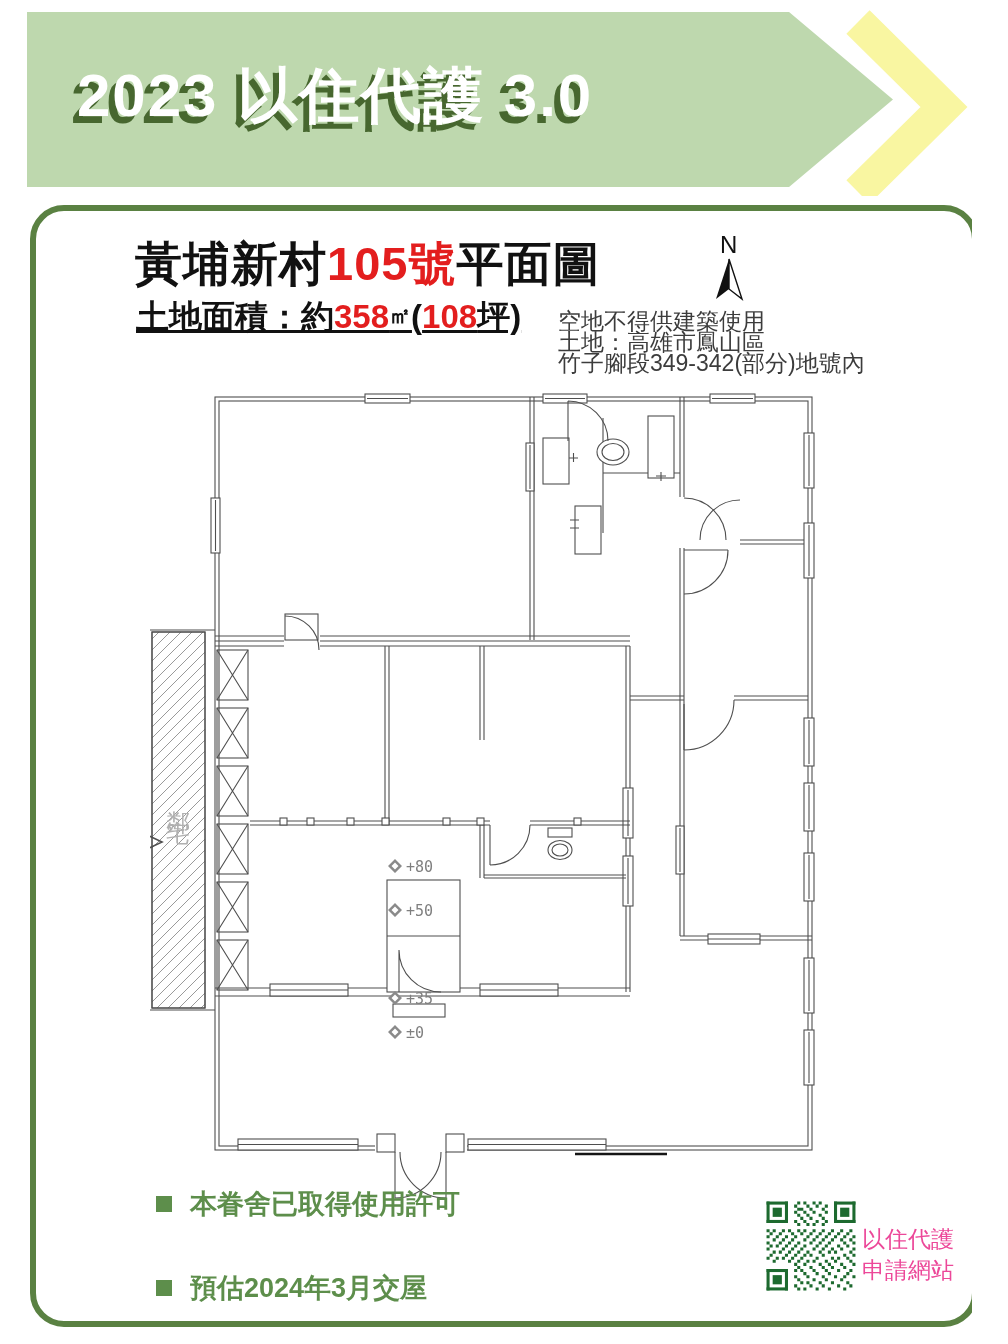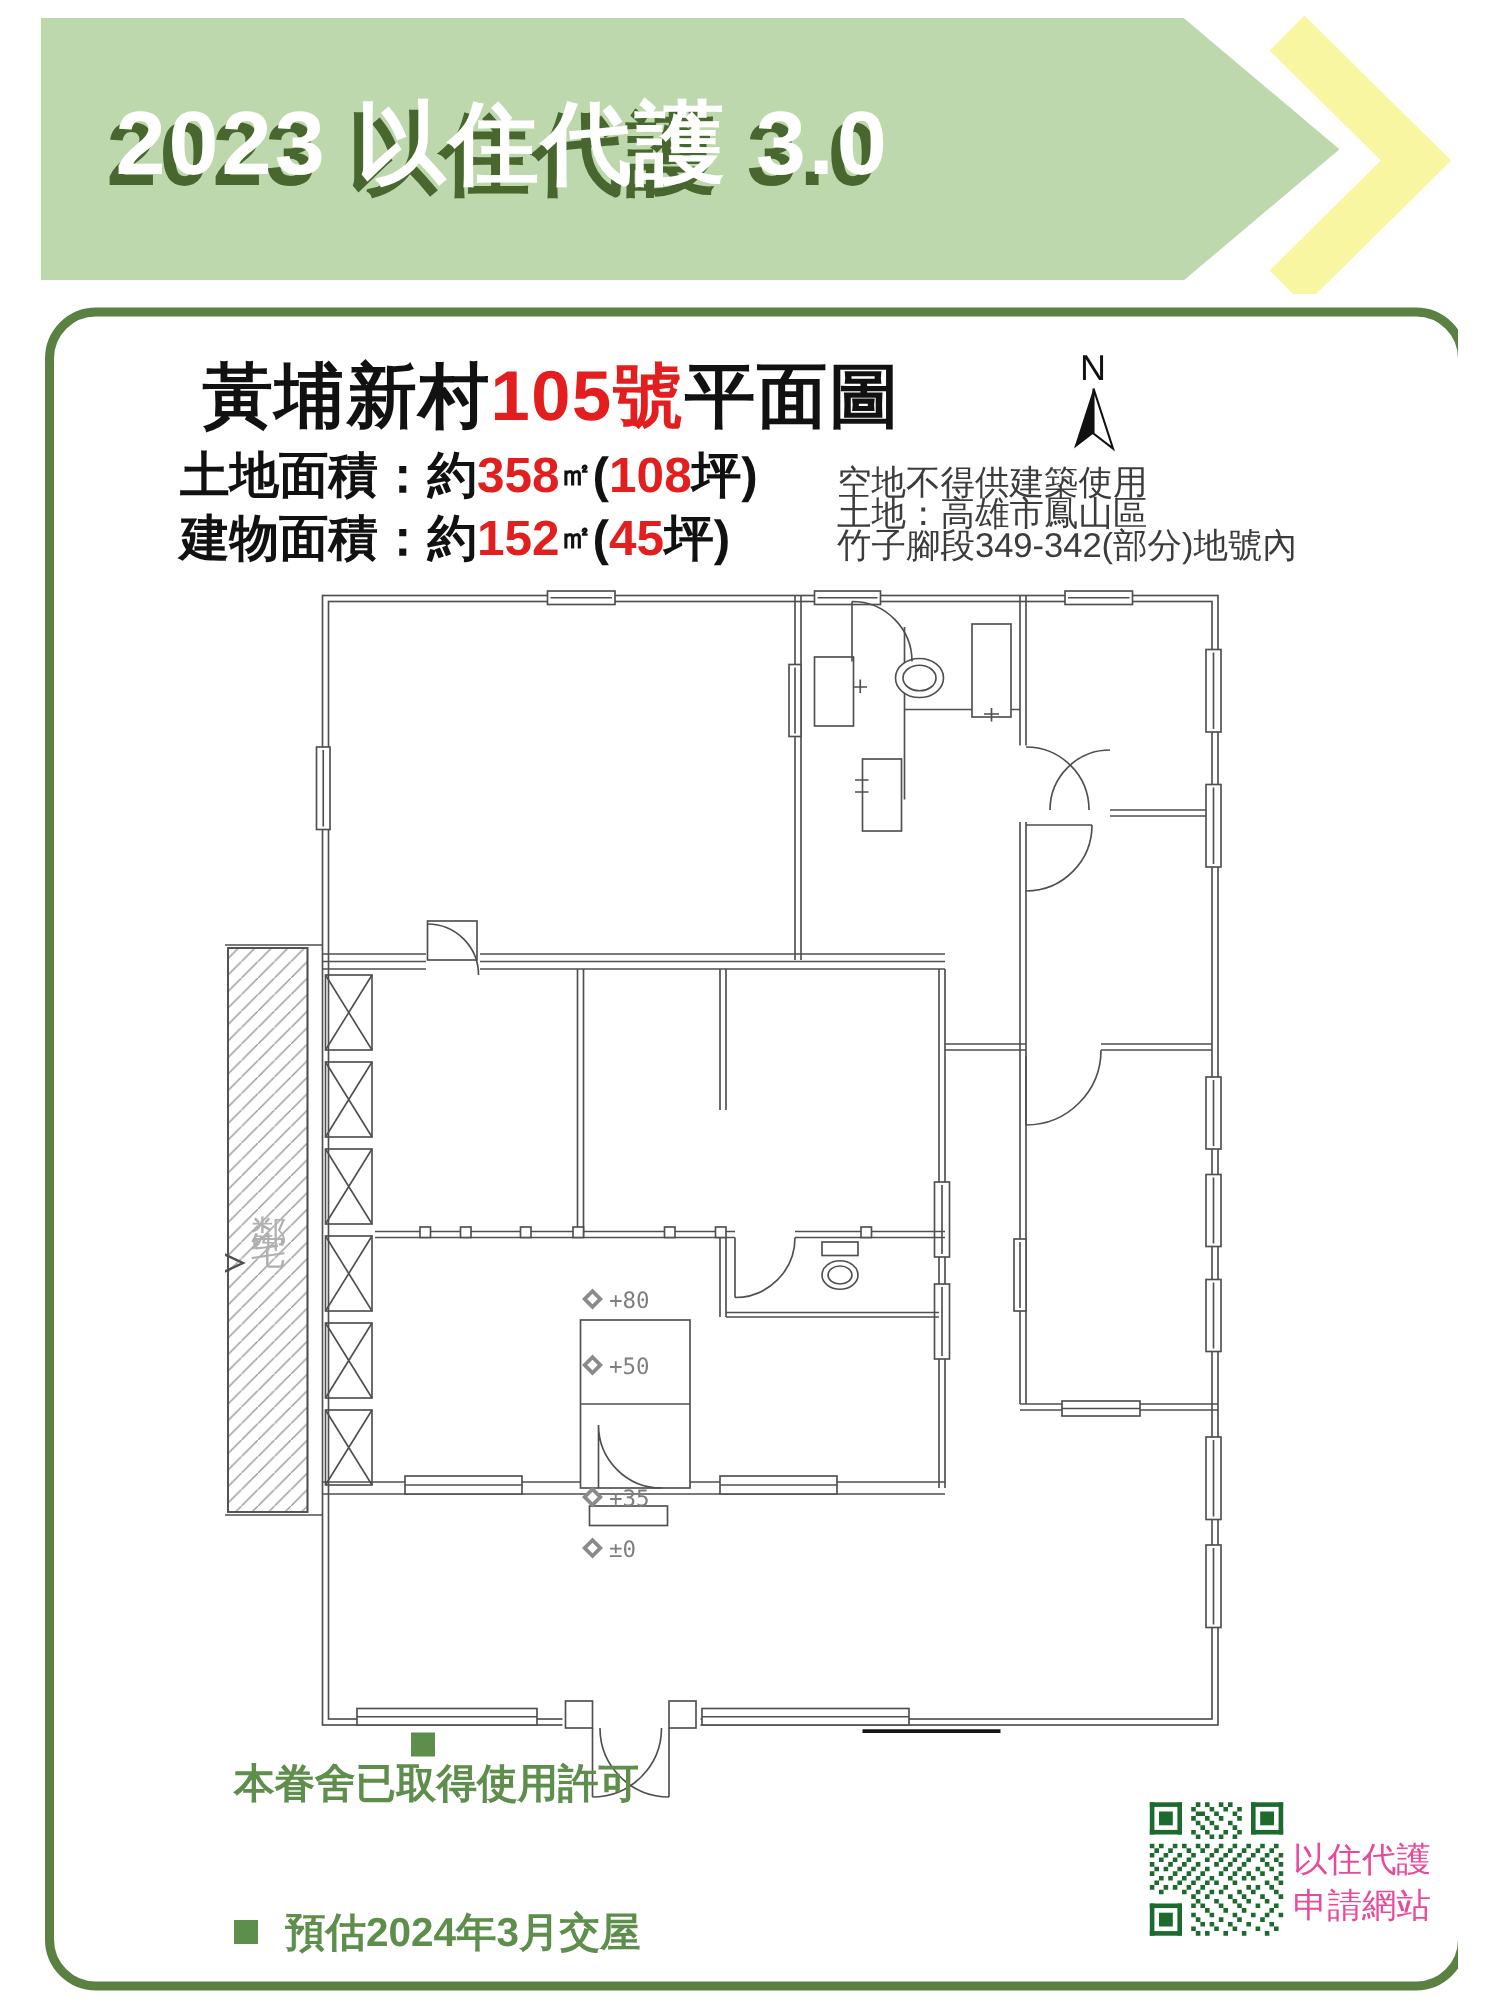--- a/index.html
+++ b/index.html
@@ -15,38 +15,38 @@
   .chevron{position:absolute;left:846px;top:6px;}
 
   
   .panel{position:absolute;left:30px;top:205px;width:936px;height:1110px;background:#fff;
          border:6px solid #5a8142;border-radius:34px;}
 
   .heading{position:absolute;left:99px;top:22px;font-size:47px;font-weight:bold;color:#111;
            white-space:nowrap;letter-spacing:1px;}
   .heading .hl{color:#e31e1e;}
 
-  .area-line{position:absolute;left:84px;font-size:33px;font-weight:bold;color:#111;white-space:nowrap;}
+  .area-line{position:absolute;left:100px;font-size:33px;font-weight:bold;color:#111;white-space:nowrap;text-decoration:underline;}
   .area-line .num{color:#e31e1e;}
   .area-line .unit{font-size:22px;vertical-align:5px;}
   .area-1{top:84px;}
   .area-2{top:126px;}
 
   .site-note{position:absolute;left:522px;top:100px;font-size:23px;line-height:21px;color:#3c3c3c;}
 
   .compass{position:absolute;left:670px;top:18px;}
 
   .plan-wrap{position:absolute;left:114px;top:177px;width:690px;height:830px;}
   .neighbor-label{position:absolute;left:126px;top:580px;writing-mode:vertical-rl;
                   font-size:24px;letter-spacing:10px;color:#b0b0b0;}
   .lvl-text{font-family:"DejaVu Sans Mono","Liberation Mono",monospace;font-size:15px;fill:#7f7f7f;}
 
   .footer-item{position:absolute;left:120px;font-size:27px;font-weight:bold;color:#5d8e4b;
                display:flex;align-items:center;white-space:nowrap;}
-  .footer-1{top:944px;flex-direction:column;}
+  .footer-1{top:975px;}
   .footer-2{top:1032px;margin-top:27px;}
   .bullet-sq{display:inline-block;width:16px;height:16px;background:#5d8e4b;margin-right:18px;}
 
   .qr{position:absolute;left:729px;top:989px;}
   .qr-caption{position:absolute;left:826px;top:1013px;font-size:23px;line-height:31px;color:#ec4899;}
 </style>
 </head>
 <body>
 
 <div class="page">
@@ -59,23 +59,20 @@
   </svg>
 
   <div class="panel">
 
     <div class="heading">
       <span>黃埔新村</span><span class="hl">105號</span><span>平面圖</span>
     </div>
 
     <div class="area-line area-1">
       <span>土地面積：約</span><span class="num">358</span><span class="unit">㎡</span><span>(</span><span class="num">108</span><span>坪)</span>
-    </div>
-    <div class="area-line area-2">
-      <span>建物面積：約</span><span class="num">152</span><span class="unit">㎡</span><span>(</span><span class="num">45</span><span>坪)</span>
     </div>
 
     <div class="site-note">
       <div>空地不得供建築使用</div>
       <div>土地：高雄市鳳山區</div>
       <div>竹子腳段349-342(部分)地號內</div>
     </div>
 
     <svg class="compass" width="46" height="78">
       <text x="14" y="24" font-size="24" fill="#111">N</text>

